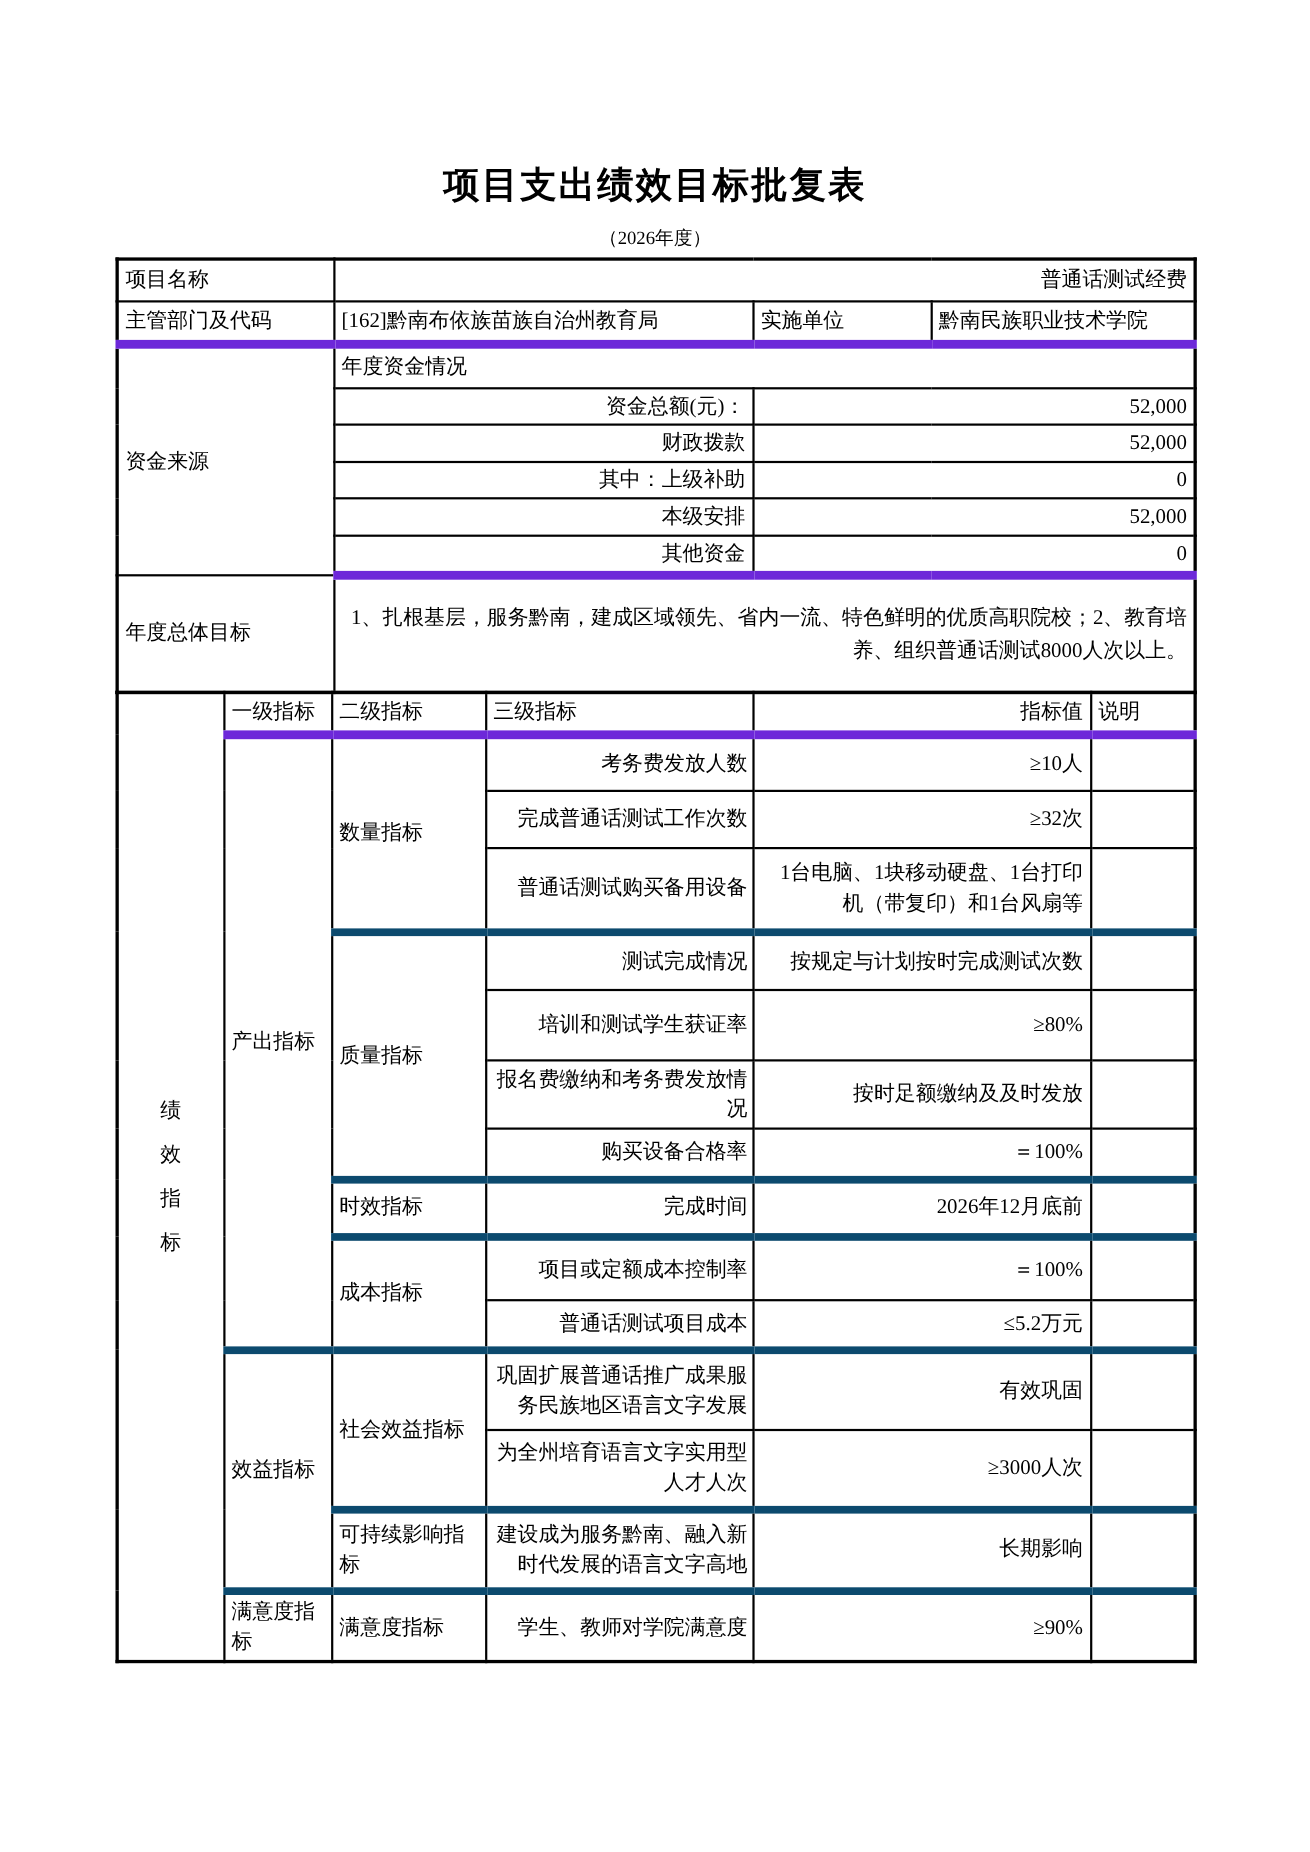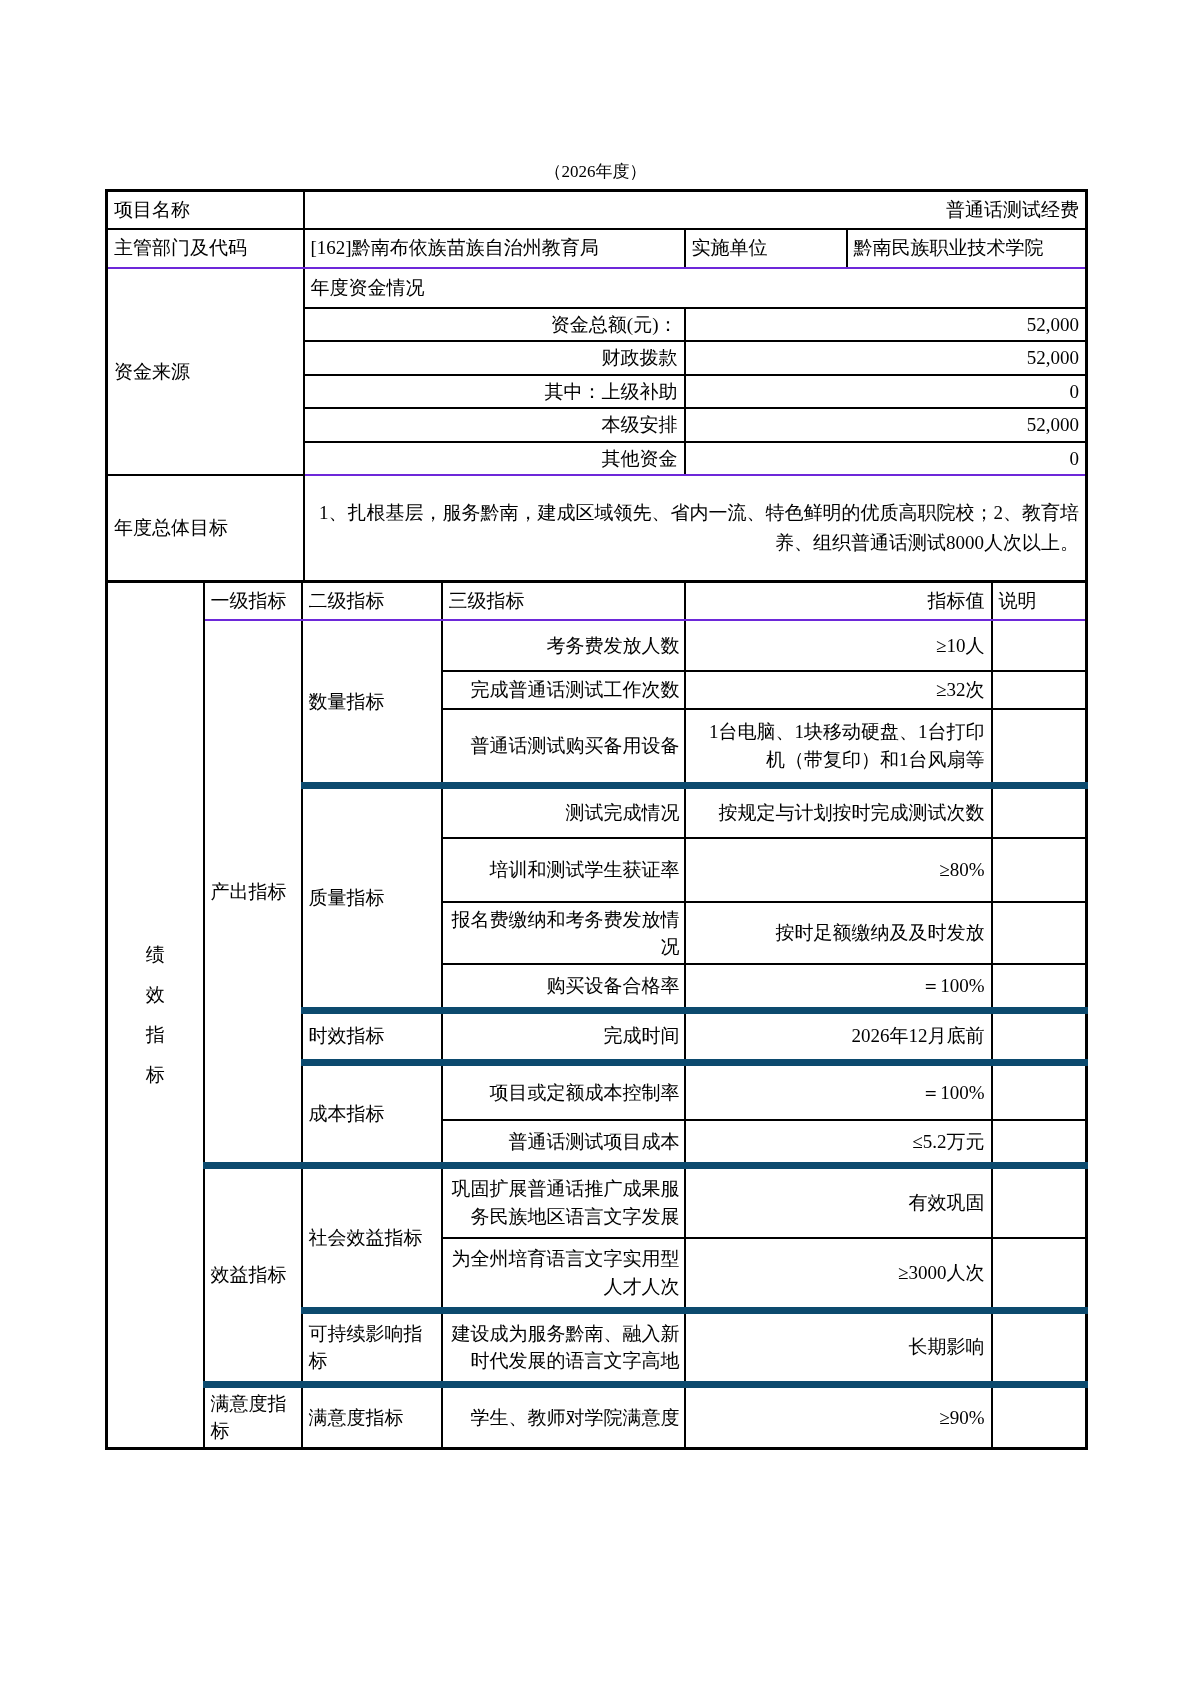--- a/index.html
+++ b/index.html
@@ -43,36 +43,37 @@
     line-height:1.45;
   }
   .c{text-align:left;}
   .l{text-align:right;}
   .ind0{padding-left:11px;font-family:Liberation Serif, serif;}
   .ind1{padding-left:44px;}
   .ind2{padding-left:114px;}
   .ind3{padding-left:145px;}
   .ind4{padding-left:48px;}
   .bt3{border-top:7px solid #0c4a6e;}
-  .bb3{border-bottom:2px solid #6d28d9;}
+  .bb3{border-bottom:8px solid #6d28d9;}
   .goal-text{line-height:30px;}
   #indicator-table{margin-top:-3px;}
   .vtext{
     text-align:center;
     font-size:19px;
     line-height:40px;
   }
   .val{padding-left:9px;}
   .lv3{padding-left:8px;padding-right:4px;}
 </style>
 </head>
 <body>
 
 <div class="page">
 
+  <h1 class="title">项目支出绩效目标批复表</h1>
   <div class="subtitle">（2026年度）</div>
 
   <table id="info-table">
     <colgroup>
         <col style="width:197px">
         <col style="width:381px">
         <col style="width:162px">
         <col style="width:240px">
       </colgroup>
     <tbody>
@@ -140,21 +141,21 @@
       <th class="l val bb3">指标值</th>
       <th class="c bb3">说明</th>
     </tr>
     <tr style="height:51px">
       <td class="c" rowspan="10">产出指标</td>
       <td class="c" rowspan="3">数量指标</td>
       <td class="l lv3">考务费发放人数</td>
       <td class="l val">≥10人</td>
       <td></td>
     </tr>
-    <tr style="height:38px">
+    <tr style="height:52px">
       <td class="l lv3">完成普通话测试工作次数</td>
       <td class="l val">≥32次</td>
       <td></td>
     </tr>
     <tr style="height:76px">
       <td class="l lv3">普通话测试购买备用设备</td>
       <td class="l val">1台电脑、1块移动硬盘、1台打印机（带复印）和1台风扇等</td>
       <td></td>
     </tr>
     <tr style="height:53px">

